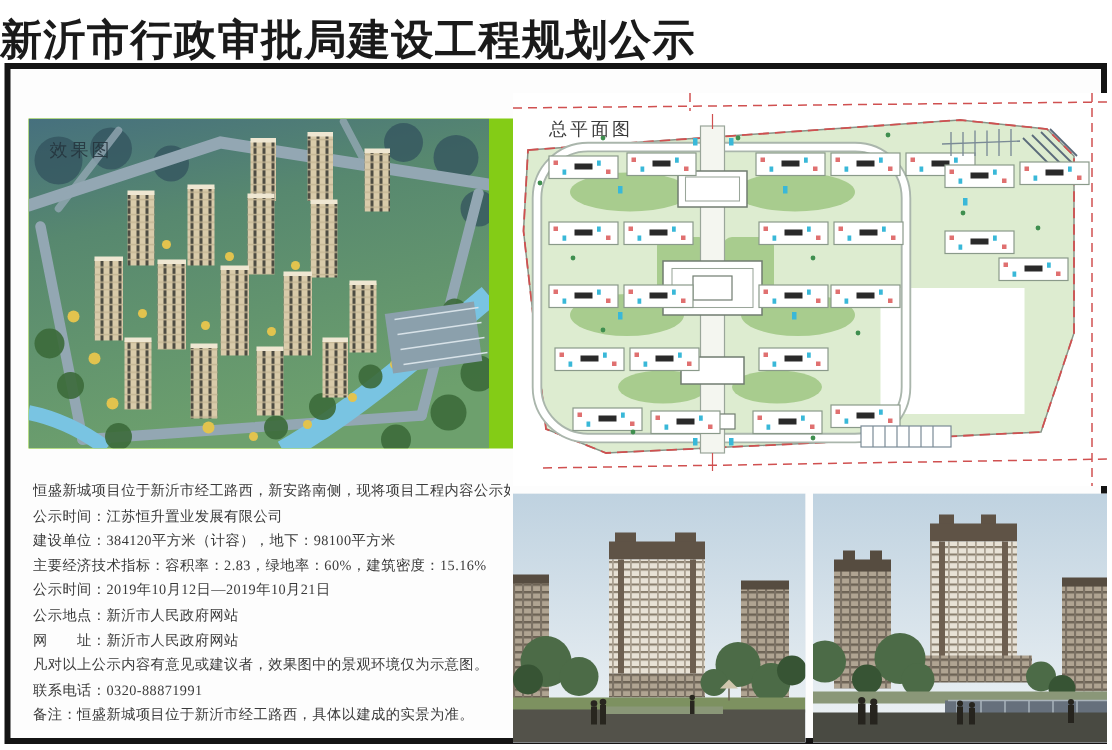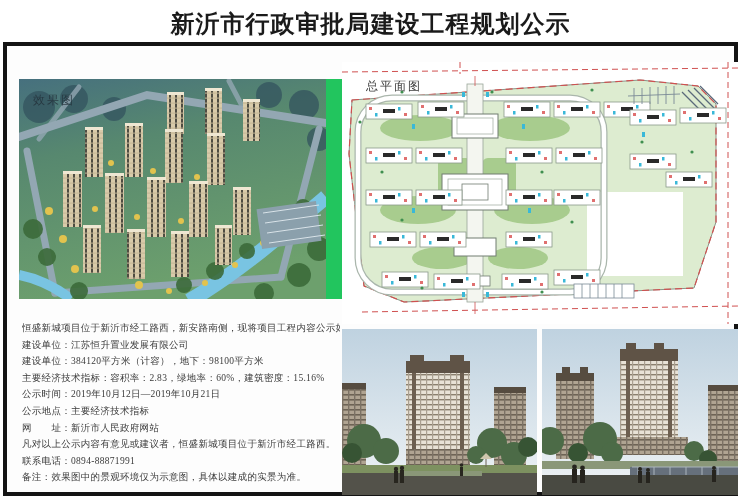--- a/index.html
+++ b/index.html
@@ -1,31 +1,31 @@
 <!DOCTYPE html>
 <html><head>
 <meta charset="utf-8">
 <style>
   html,body{margin:0;padding:0;}
   body{
     width:741px;height:500px;position:relative;overflow:hidden;
     background:#ffffff;font-family:"Liberation Serif", serif;
   }
   .page-title{
-    position:absolute;top:8px;left:0;width:741px;text-align:center;
-    font-size:24px;font-weight:bold;color:#1a1a1a;letter-spacing:1px;
+    position:absolute;top:8px;left:0;width:741px;text-align:left;
+    font-size:28px;font-weight:bold;color:#1a1a1a;letter-spacing:1px;
   }
   .doc-frame{
     position:absolute;left:3px;top:42px;width:735px;height:454px;
     border:4px solid #141414;box-sizing:border-box;background:#fdfdfd;
   }
   
   .aerial{
     position:absolute;left:15px;top:75px;width:354px;height:220px;
-    overflow:hidden;background:#22c55e;
+    overflow:hidden;background:#84cc16;
   }
   .aerial-label{
     position:absolute;left:14px;top:13px;font-size:12px;color:#24333c;
     letter-spacing:2px;z-index:5;opacity:.85;
   }
   
   .siteplan{
     position:absolute;left:338px;top:58px;width:397px;height:262px;
     background:#ffffff;overflow:hidden;
   }
@@ -331,29 +331,29 @@
 
       <g stroke="#d05050" stroke-width="0.8">
         <line x1="133" y1="14" x2="133" y2="24"></line>
           <line x1="133" y1="240" x2="133" y2="252"></line>
       </g>
     </svg>
   </div>
 
   <div class="notice" style="left:15px;top:274px;">
     <div class="line">恒盛新城项目位于新沂市经工路西，新安路南侧，现将项目工程内容公示如下：</div>
-    <div class="line">建设单位：江苏恒升置业发展有限公司</div>
+    <div class="line">公示时间：江苏恒升置业发展有限公司</div>
     <div class="line">建设单位：384120平方米（计容），地下：98100平方米</div>
     <div class="line">主要经济技术指标：容积率：2.83，绿地率：60%，建筑密度：15.16%</div>
     <div class="line">公示时间：2019年10月12日—2019年10月21日</div>
-    <div class="line">公示地点：主要经济技术指标</div>
+    <div class="line">公示地点：新沂市人民政府网站</div>
     <div class="line">网　　址：新沂市人民政府网站</div>
-    <div class="line">凡对以上公示内容有意见或建议者，恒盛新城项目位于新沂市经工路西。</div>
-    <div class="line">联系电话：0894-88871991</div>
-    <div class="line">备注：效果图中的景观环境仅为示意图，具体以建成的实景为准。</div>
+    <div class="line">凡对以上公示内容有意见或建议者，效果图中的景观环境仅为示意图。</div>
+    <div class="line">联系电话：0320-88871991</div>
+    <div class="line">备注：恒盛新城项目位于新沂市经工路西，具体以建成的实景为准。</div>
   </div>
 
   <div class="photo photo-left" style="left:335px;top:283px;">
     <svg width="195" height="166" viewBox="0 0 195 166">
       <defs>
         <linearGradient id="sky1" x1="0" y1="0" x2="0" y2="1">
           <stop offset="0" stop-color="#bfd2e0"></stop>
             <stop offset="1" stop-color="#eff3f5"></stop>
         </linearGradient>
         <pattern id="pw" width="6" height="5" patternUnits="userSpaceOnUse">

